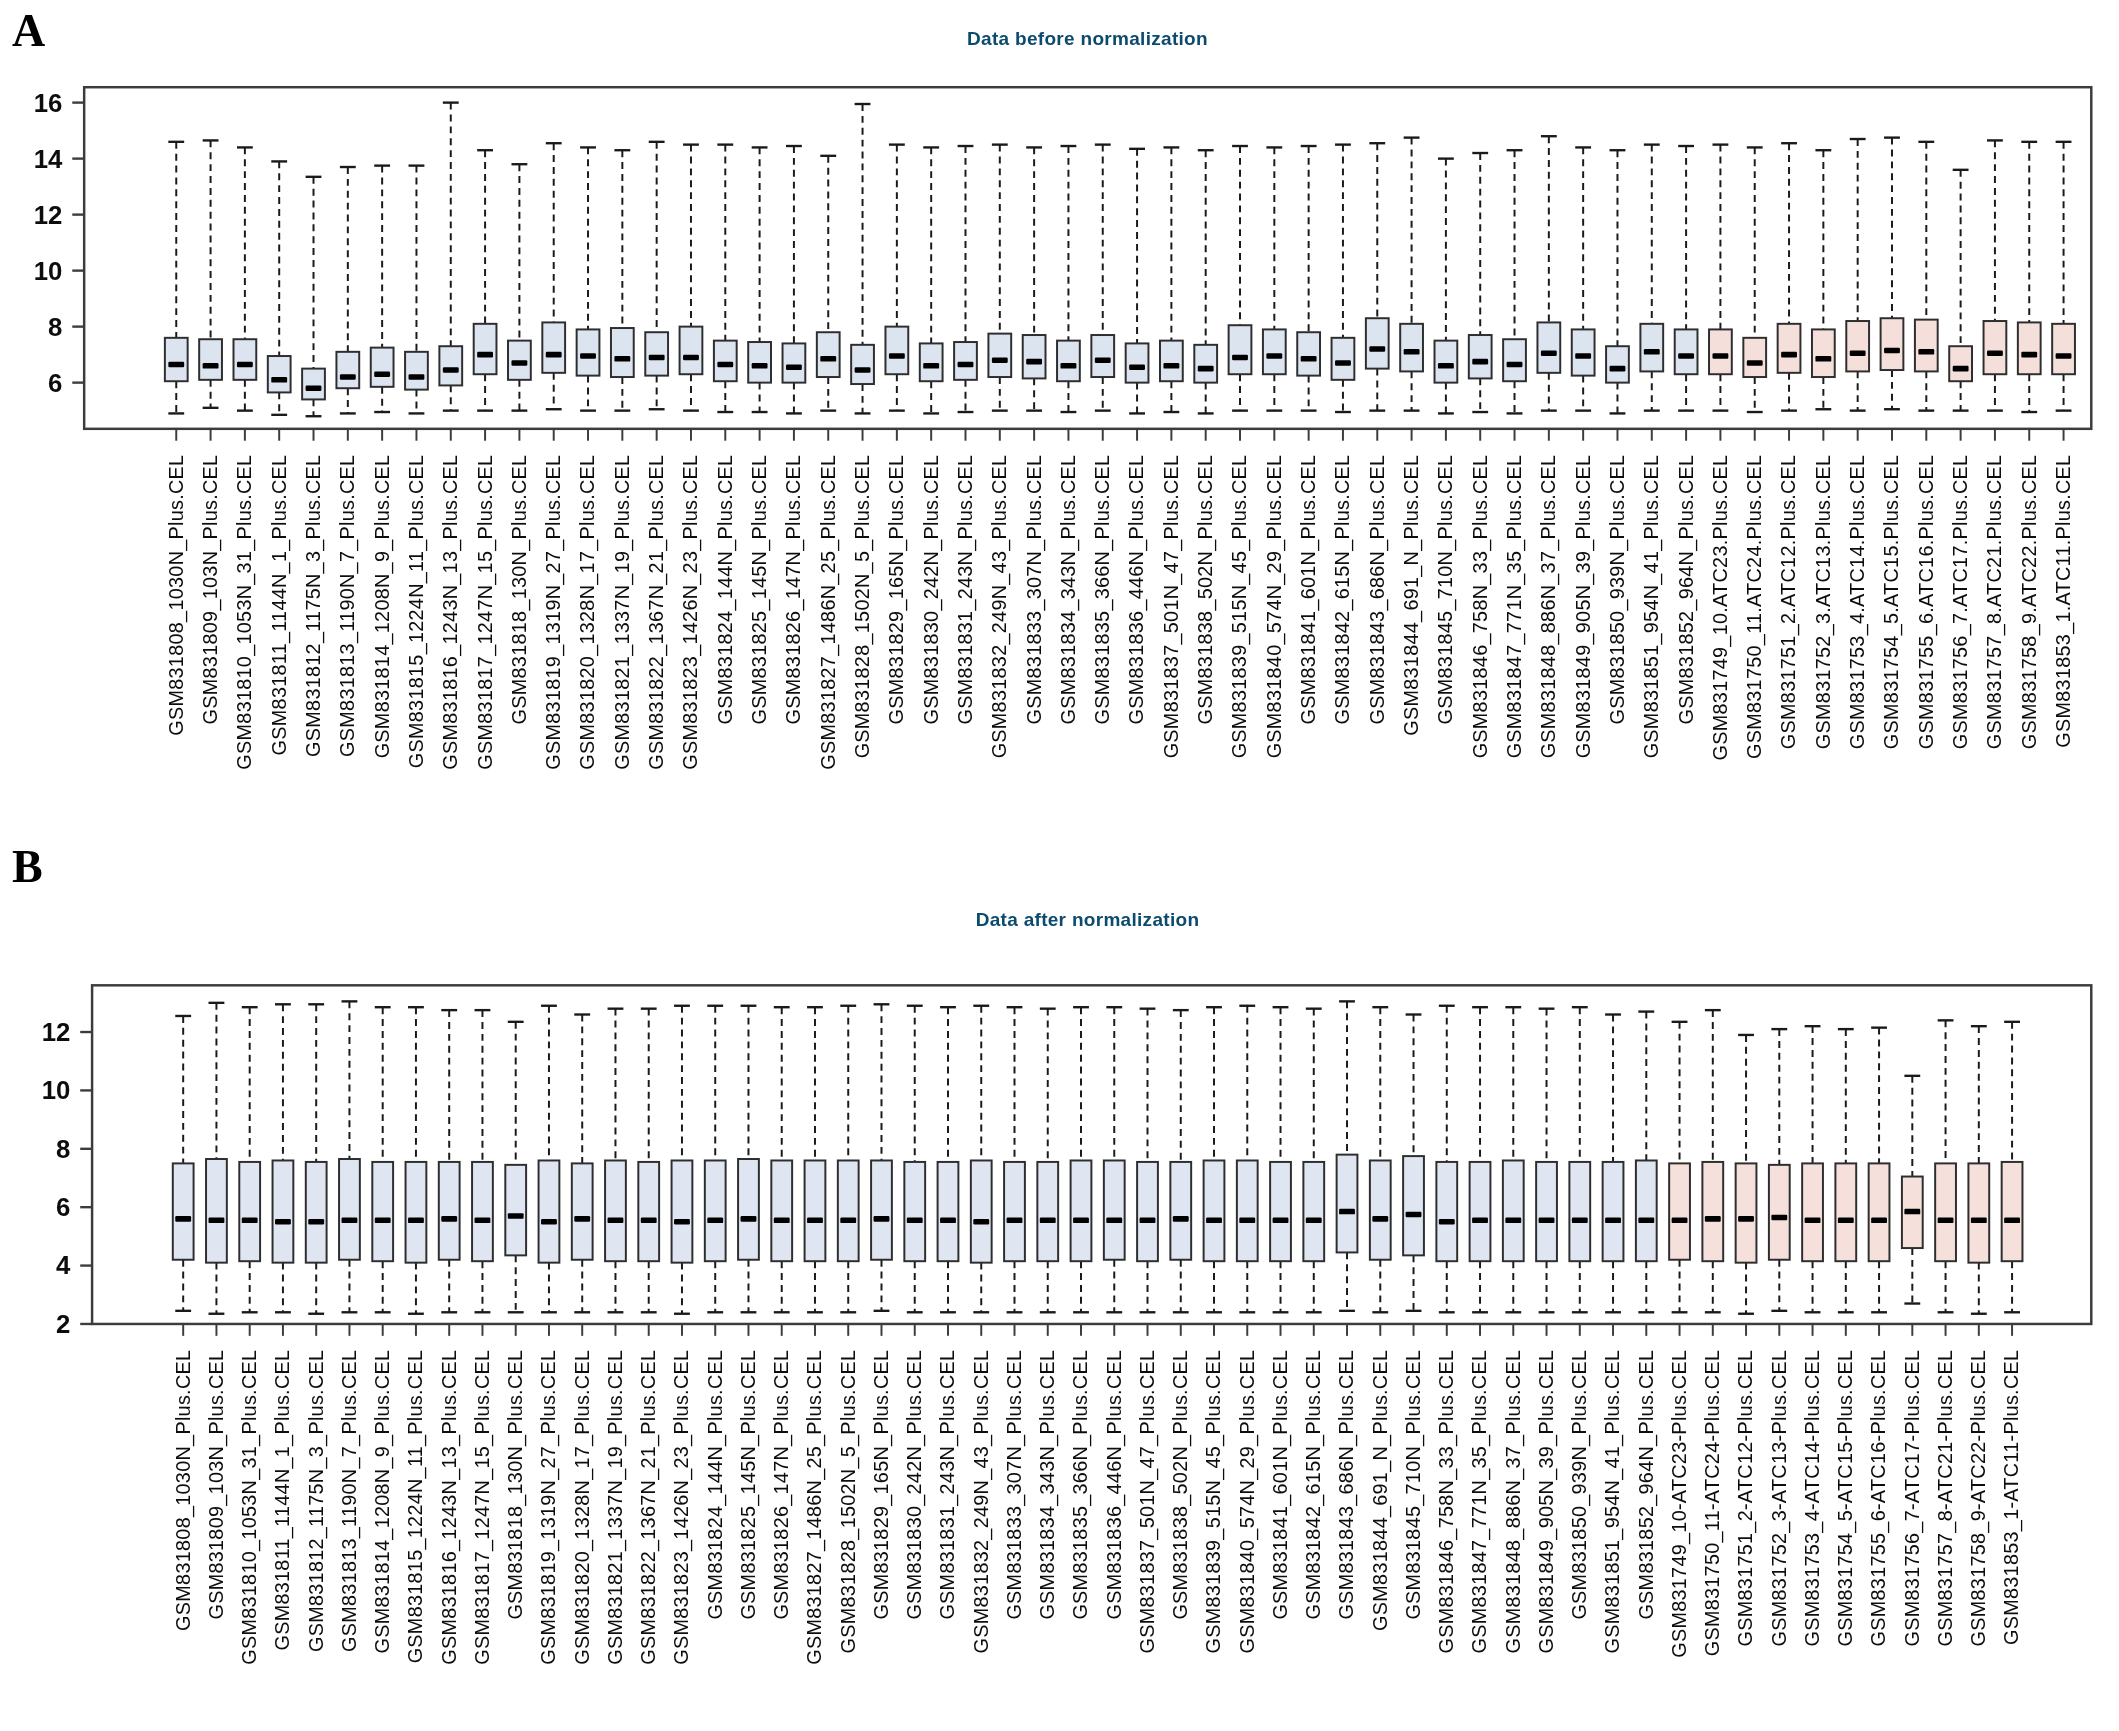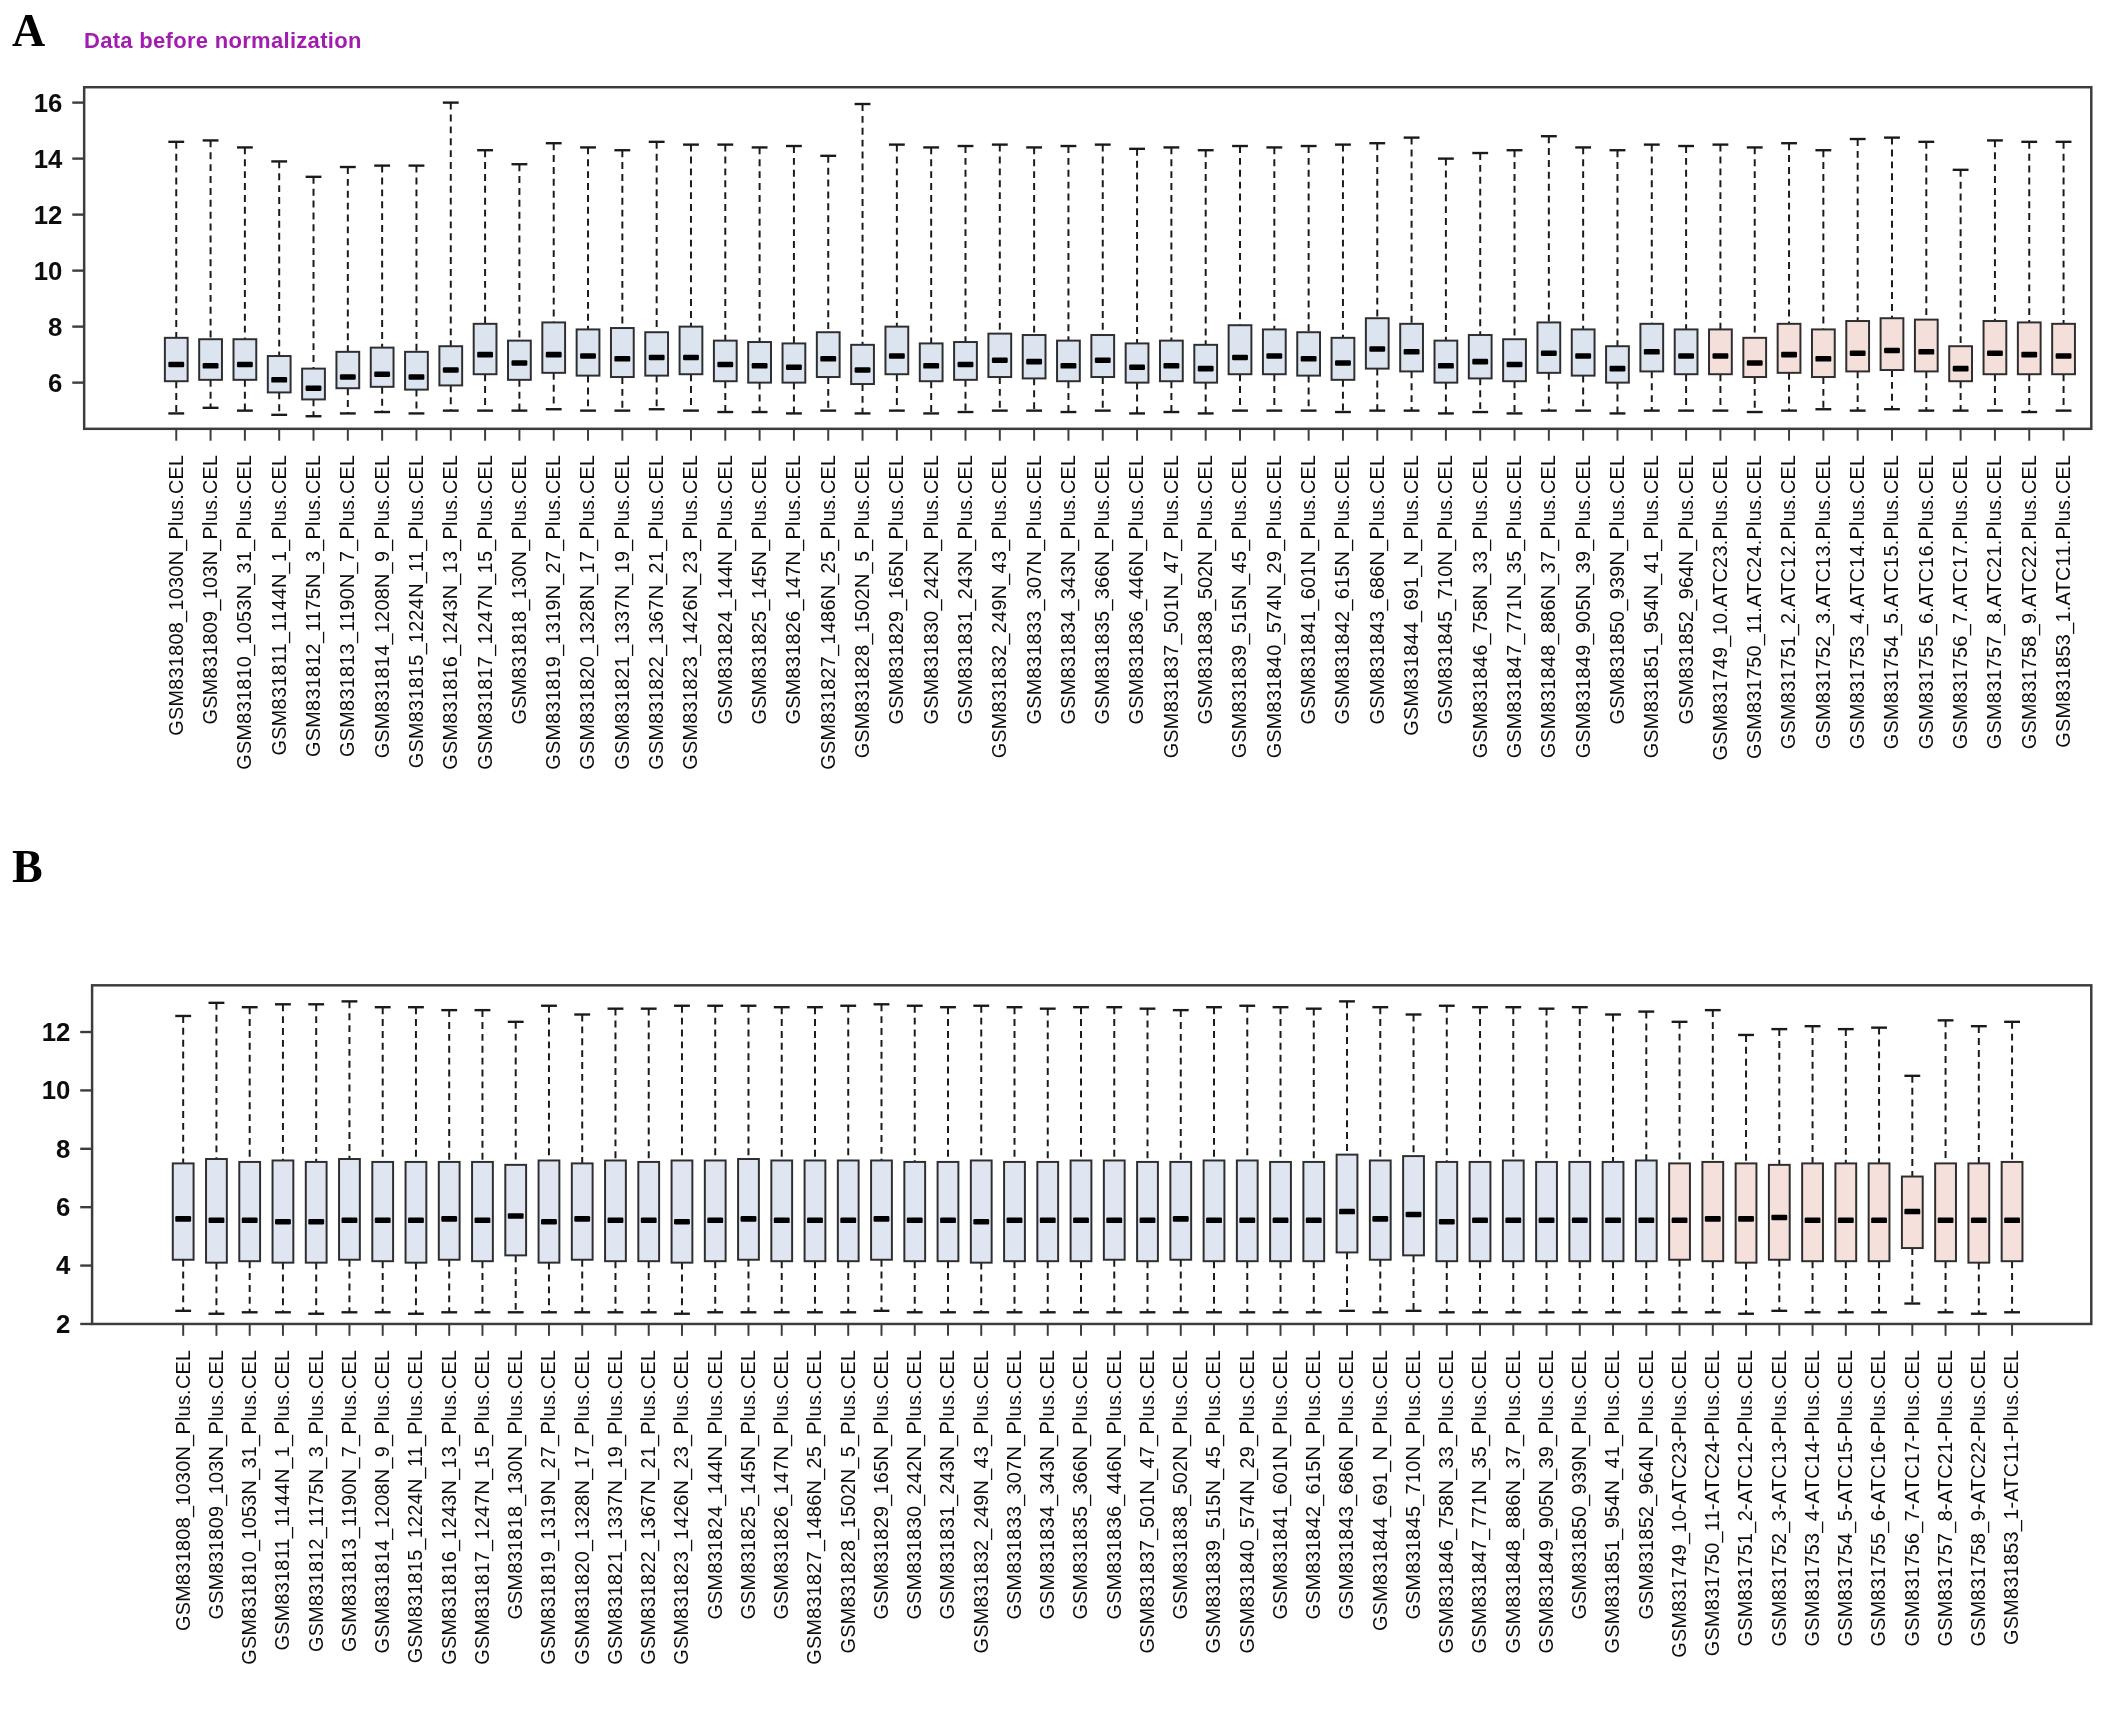--- a/index.html
+++ b/index.html
@@ -8,34 +8,35 @@
     font-family:"Liberation Sans",sans-serif;overflow:hidden;
   }
   .panel-letter{
     position:absolute;left:12px;
     font-family:"Liberation Serif",serif;font-weight:bold;font-size:46px;color:#000;
     line-height:1;
   }
   #letterA{top:8px;}
   #letterB{top:844px;}
   .chart-title{
-    position:absolute;left:84px;width:2007px;text-align:left;
-    font-weight:bold;font-size:22px;color:#a21caf;letter-spacing:0.3px;
+    position:absolute;left:84px;width:2007px;text-align:center;
+    font-weight:bold;font-size:19px;color:#0c4a6e;letter-spacing:0.3px;
   }
   #titleA{top:28px;}
   #titleB{top:909px;}
   svg{display:block;}
 </style>
 </head>
 <body>
 
 <div id="figure">
   <div class="panel-letter" id="letterA">A</div>
   <div class="chart-title" id="titleA">Data before normalization</div>
   <div class="panel-letter" id="letterB">B</div>
+  <div class="chart-title" id="titleB">Data after normalization</div>
   <svg id="plot-svg" width="2120" height="1732" viewBox="0 0 2141 1749" font-family="Liberation Sans, sans-serif">
       <g>
         <rect x="85" y="88" width="2027" height="345" fill="none" stroke="#3c3c3c" stroke-width="2.5"></rect>
         <line x1="73" y1="386.34016393442624" x2="85" y2="386.34016393442624" stroke="#3c3c3c" stroke-width="2.4"></line>
         <text x="63" y="395.34016393442624" text-anchor="end" font-size="26" font-weight="bold" fill="#0d0d0d">6</text>
         <line x1="73" y1="329.7827868852459" x2="85" y2="329.7827868852459" stroke="#3c3c3c" stroke-width="2.4"></line>
         <text x="63" y="338.7827868852459" text-anchor="end" font-size="26" font-weight="bold" fill="#0d0d0d">8</text>
         <line x1="73" y1="273.2254098360656" x2="85" y2="273.2254098360656" stroke="#3c3c3c" stroke-width="2.4"></line>
         <text x="63" y="282.2254098360656" text-anchor="end" font-size="26" font-weight="bold" fill="#0d0d0d">10</text>
         <line x1="73" y1="216.66803278688525" x2="85" y2="216.66803278688525" stroke="#3c3c3c" stroke-width="2.4"></line>

